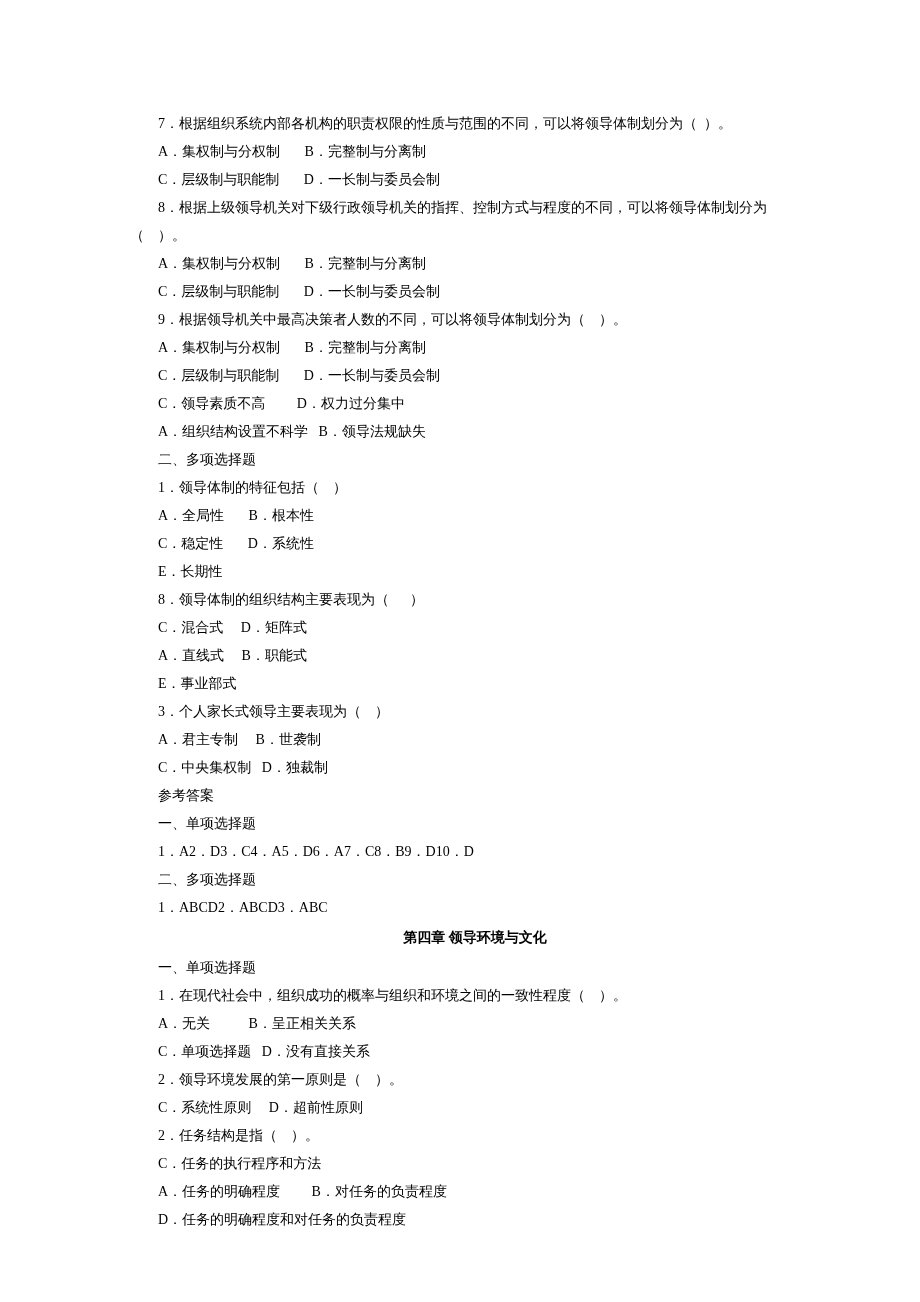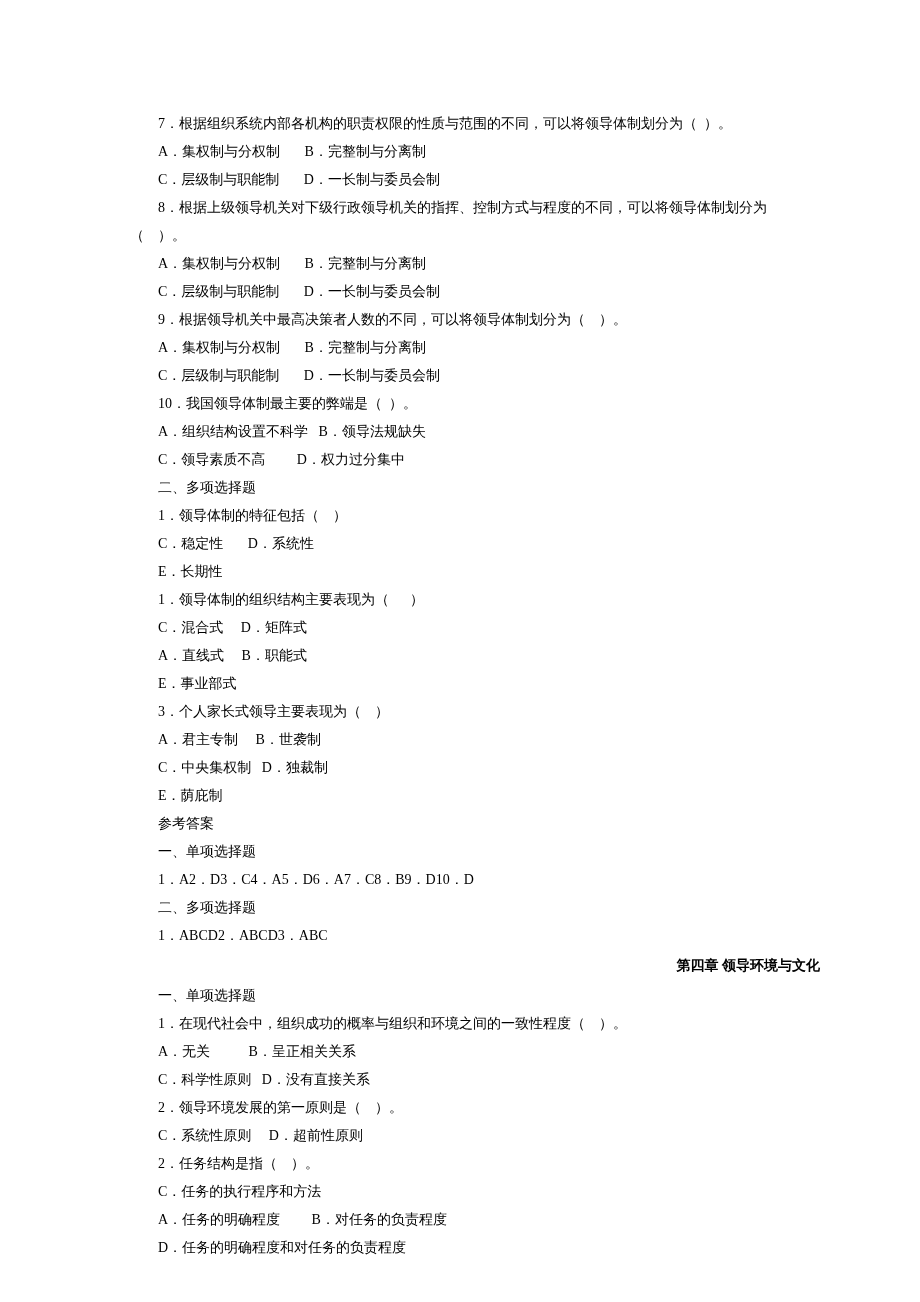--- a/index.html
+++ b/index.html
@@ -16,64 +16,63 @@
     .line {
       white-space: pre;
       margin: 0;
       text-indent: 2em;
     }
     .line.noindent {
       text-indent: 0;
     }
     .chapter {
       font-weight: bold;
-      text-align: right;
+      text-align: center;
       text-indent: 0;
       margin-top: 2px;
       margin-bottom: 2px;
     }
   </style>
 </head>
 <body>
 
 <div id="content">
     <p class="line">7．根据组织系统内部各机构的职责权限的性质与范围的不同，可以将领导体制划分为（  ）。</p>
     <p class="line">A．集权制与分权制       B．完整制与分离制</p>
     <p class="line">C．层级制与职能制       D．一长制与委员会制</p>
     <p class="line">8．根据上级领导机关对下级行政领导机关的指挥、控制方式与程度的不同，可以将领导体制划分为</p>
     <p class="line noindent">（    ）。</p>
     <p class="line">A．集权制与分权制       B．完整制与分离制</p>
     <p class="line">C．层级制与职能制       D．一长制与委员会制</p>
     <p class="line">9．根据领导机关中最高决策者人数的不同，可以将领导体制划分为（    ）。</p>
     <p class="line">A．集权制与分权制       B．完整制与分离制</p>
     <p class="line">C．层级制与职能制       D．一长制与委员会制</p>
-    <p class="line">10．我国领导体制最主要的弊端是（  ）。</p>
+    <p class="line">C．领导素质不高         D．权力过分集中</p>
     <p class="line">A．组织结构设置不科学   B．领导法规缺失</p>
-    <p class="line">C．领导素质不高         D．权力过分集中</p>
     <p class="line">二、多项选择题</p>
     <p class="line">1．领导体制的特征包括（    ）</p>
+    <p class="line">A．全局性       B．根本性</p>
     <p class="line">C．稳定性       D．系统性</p>
     <p class="line">E．长期性</p>
-    <p class="line">1．领导体制的组织结构主要表现为（      ）</p>
+    <p class="line">8．领导体制的组织结构主要表现为（      ）</p>
     <p class="line">C．混合式     D．矩阵式</p>
     <p class="line">A．直线式     B．职能式</p>
     <p class="line">E．事业部式</p>
     <p class="line">3．个人家长式领导主要表现为（    ）</p>
     <p class="line">A．君主专制     B．世袭制</p>
     <p class="line">C．中央集权制   D．独裁制</p>
-    <p class="line">E．荫庇制</p>
     <p class="line">参考答案</p>
     <p class="line">一、单项选择题</p>
     <p class="line">1．A2．D3．C4．A5．D6．A7．C8．B9．D10．D</p>
     <p class="line">二、多项选择题</p>
     <p class="line">1．ABCD2．ABCD3．ABC</p>
     <p class="chapter">第四章      领导环境与文化</p>
     <p class="line">一、单项选择题</p>
     <p class="line">1．在现代社会中，组织成功的概率与组织和环境之间的一致性程度（    ）。</p>
     <p class="line">A．无关           B．呈正相关关系</p>
-    <p class="line">C．科学性原则   D．没有直接关系</p>
+    <p class="line">C．单项选择题   D．没有直接关系</p>
     <p class="line">2．领导环境发展的第一原则是（    ）。</p>
     <p class="line">C．系统性原则     D．超前性原则</p>
     <p class="line">2．任务结构是指（    ）。</p>
     <p class="line">C．任务的执行程序和方法</p>
     <p class="line">A．任务的明确程度         B．对任务的负责程度</p>
     <p class="line">D．任务的明确程度和对任务的负责程度</p>
   </div>
 
 </body></html>

